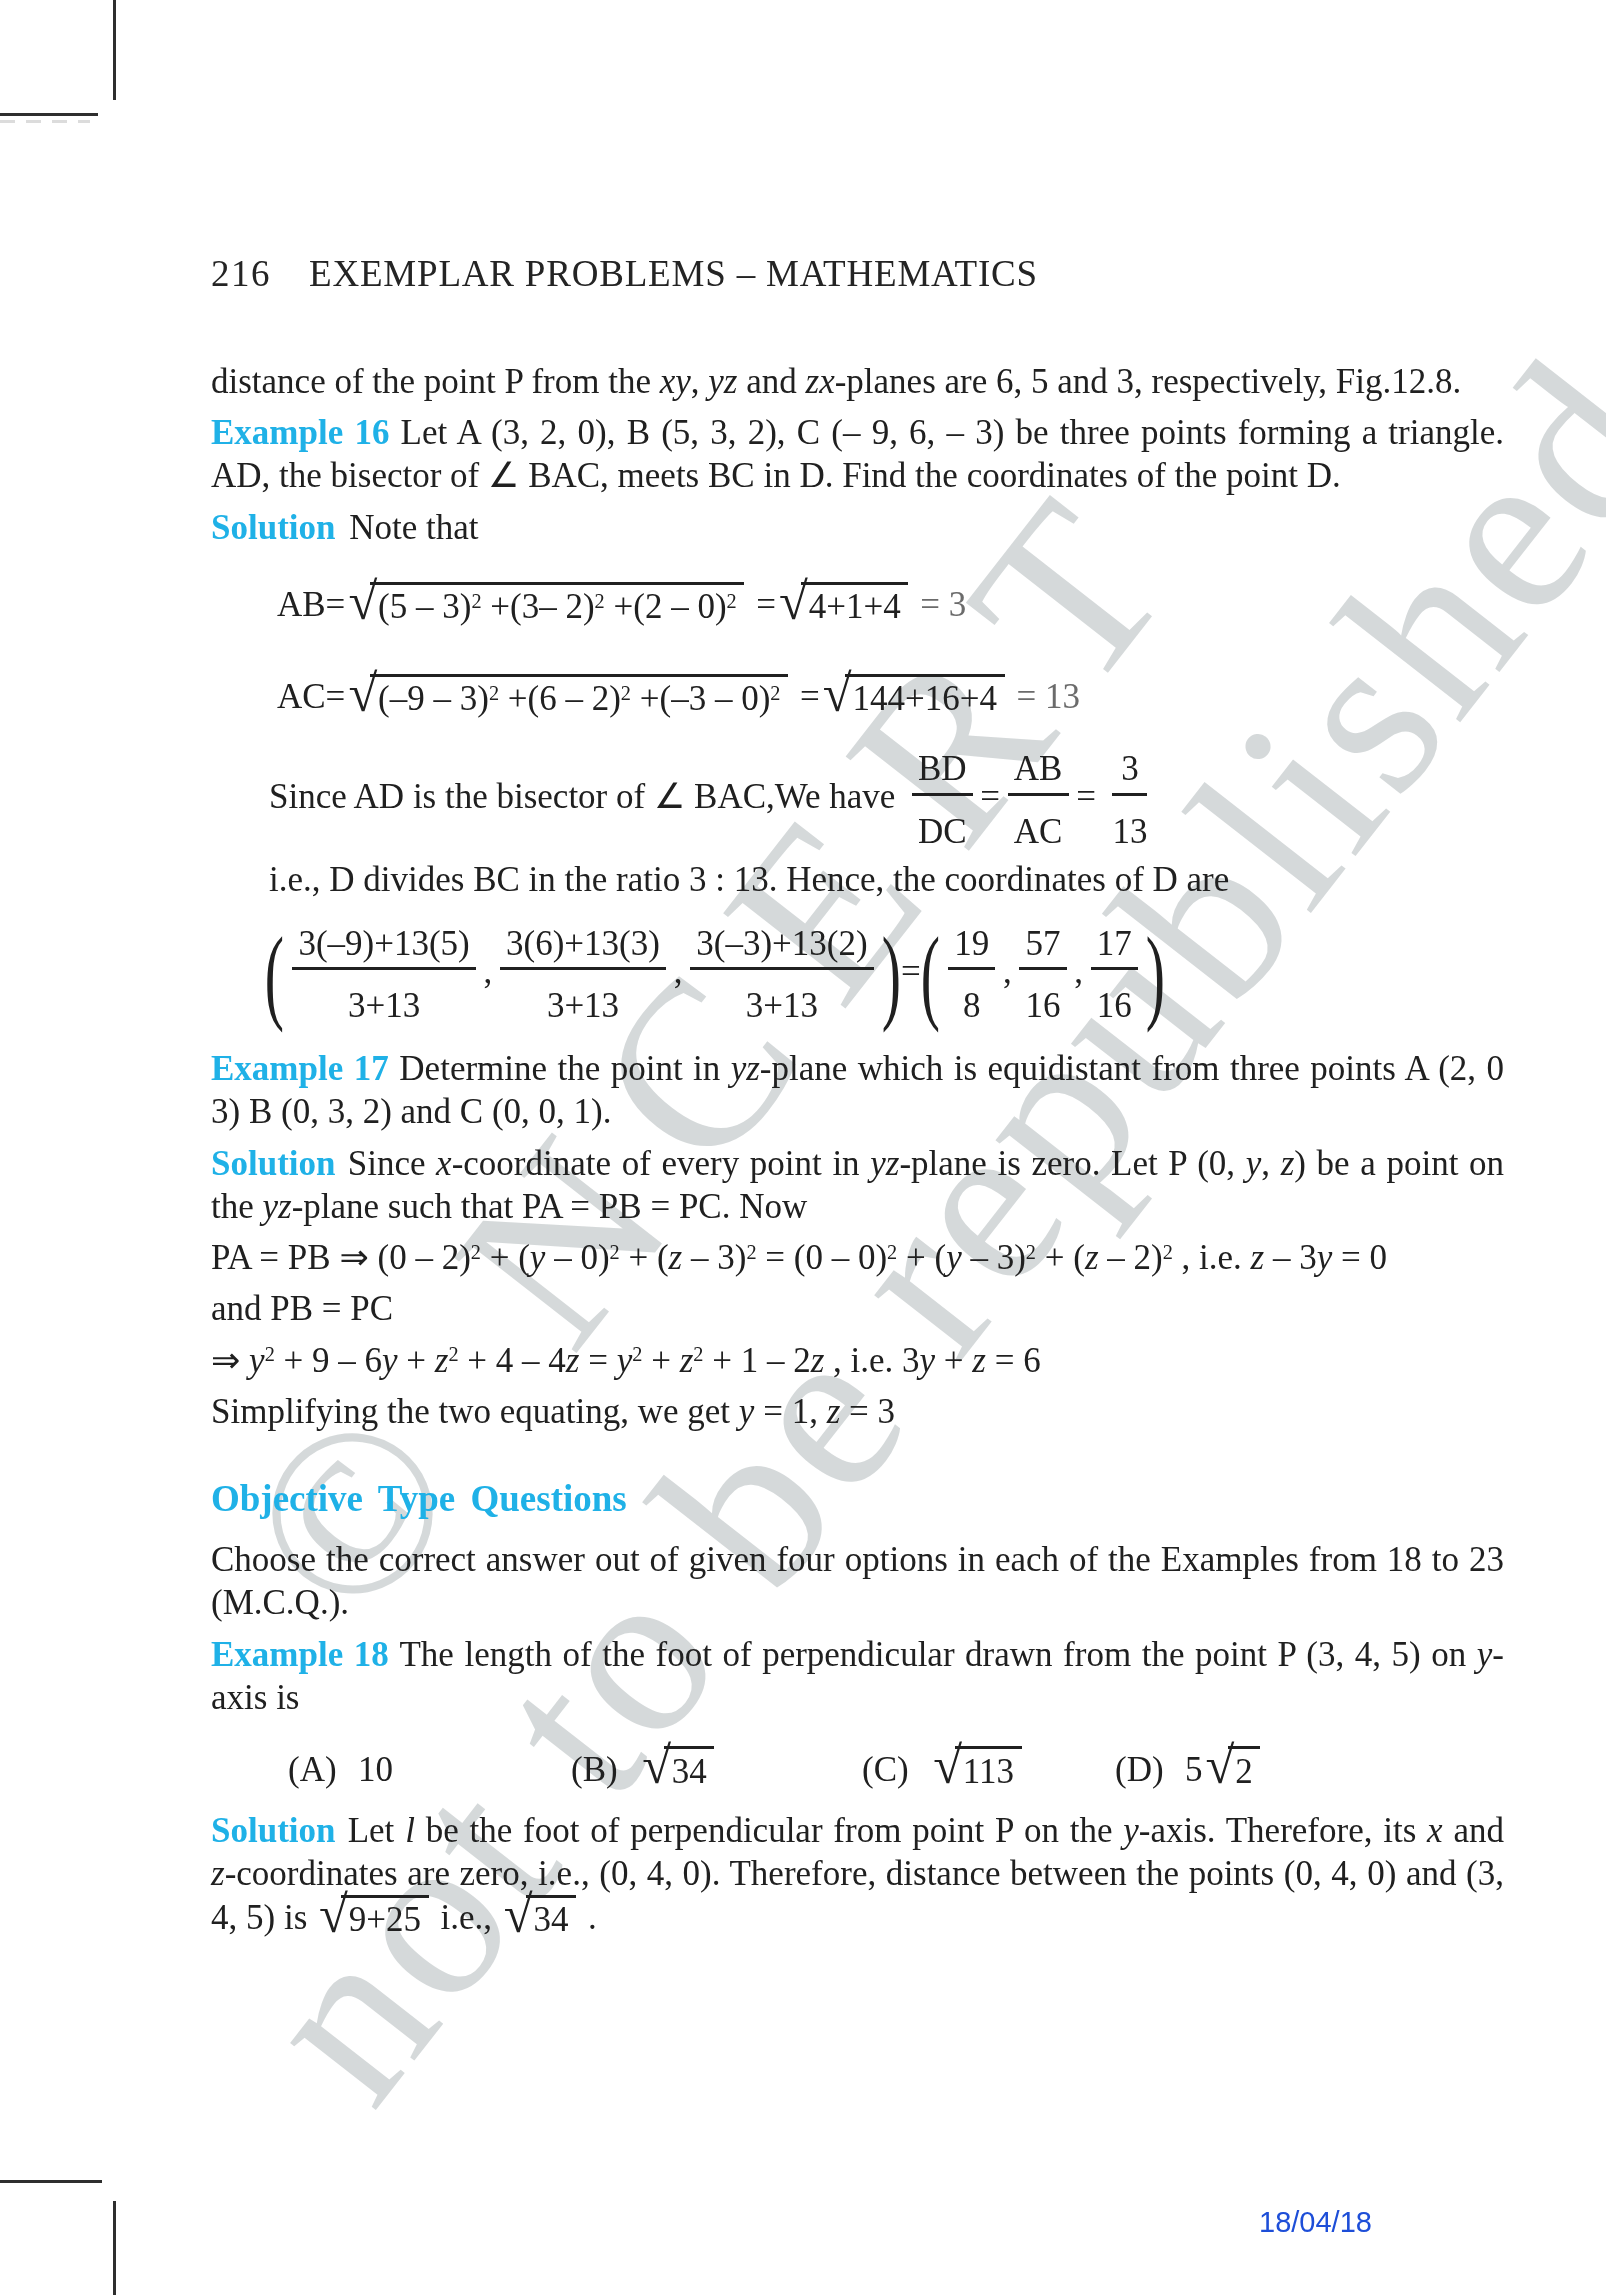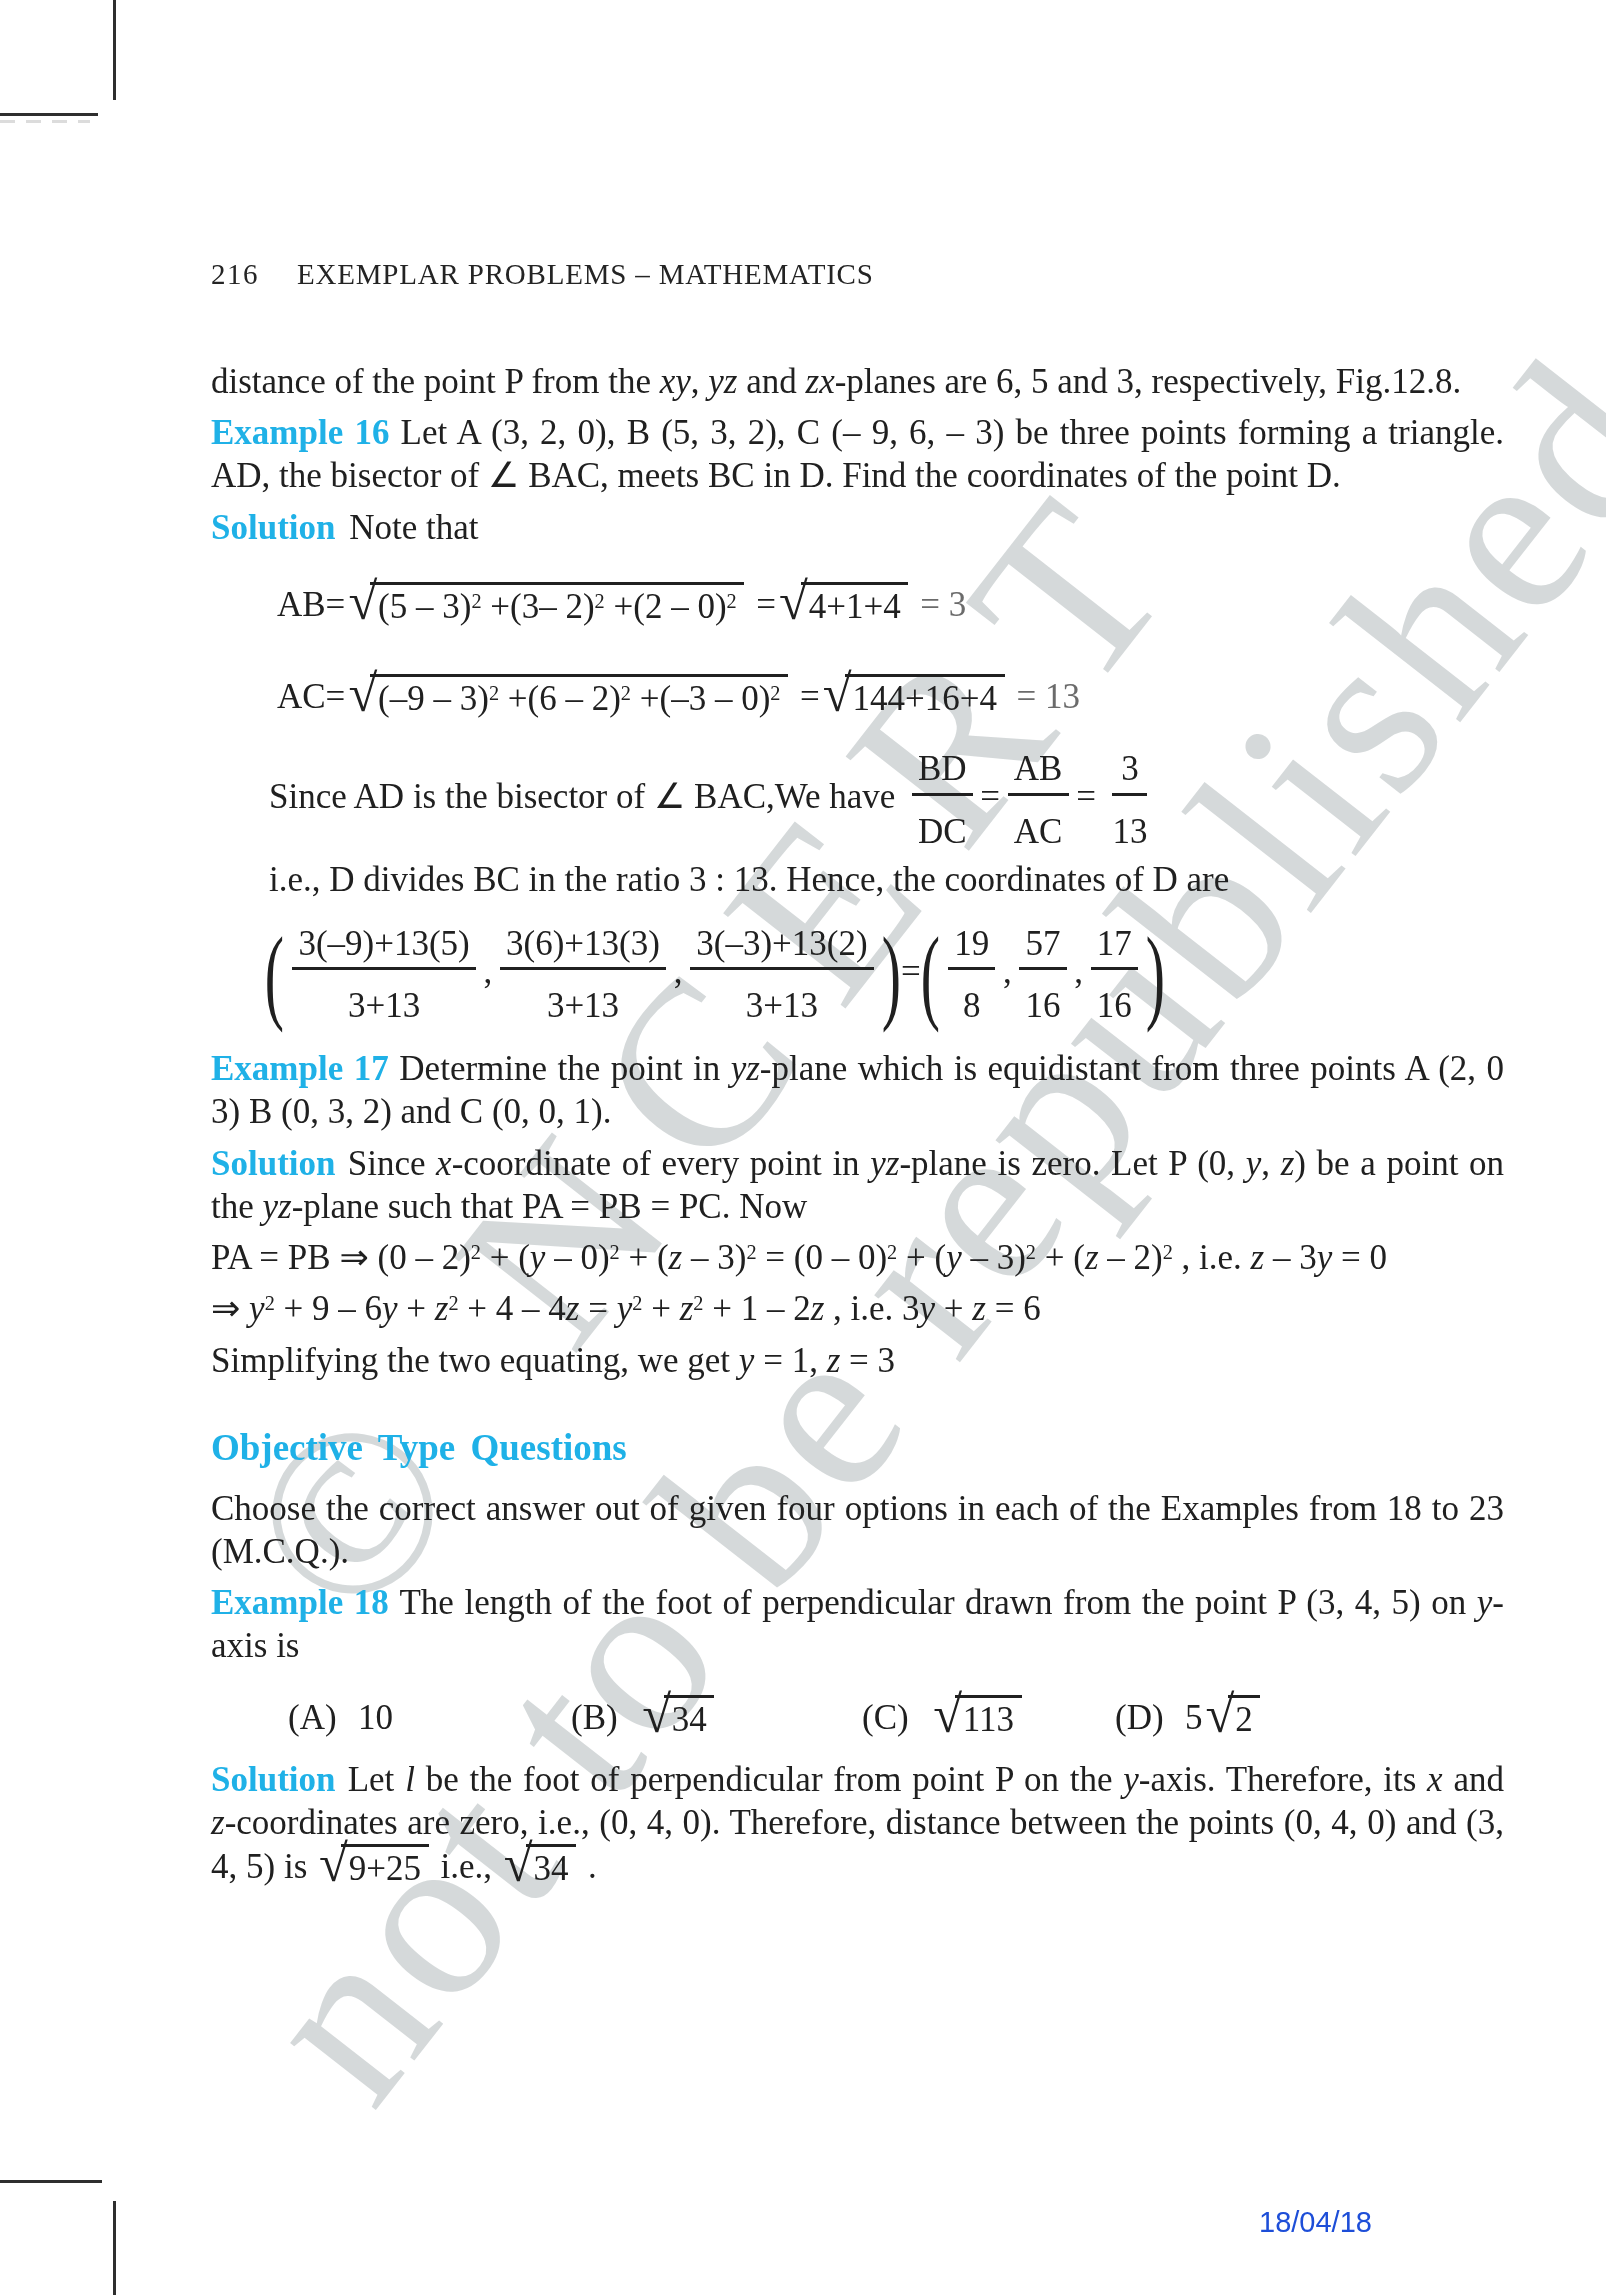--- a/index.html
+++ b/index.html
@@ -16,21 +16,21 @@
   
   .watermark{position:absolute;left:-287px;top:826px;width:2257px;z-index:0;
      transform:rotate(-52deg);transform-origin:center;text-align:center;
      color:rgba(125,136,141,0.32);pointer-events:none;white-space:nowrap;
      font-family:"Liberation Serif",serif;}
   .wm1{font-size:237px;line-height:1.30;letter-spacing:54px;}
   .wm2{font-size:237px;line-height:1.30;letter-spacing:6.1px;}
   
   .content{position:absolute;left:211px;top:257px;width:1293px;z-index:1;
      font-size:35px;line-height:43px;}
-  .header{display:flex;gap:38px;align-items:flex-start;font-size:29px;line-height:34px;
+  .header{display:flex;gap:38px;align-items:flex-start;font-size:37px;line-height:34px;
      margin-bottom:69px;color:#242424;letter-spacing:0.8px;}
   .pgnum{letter-spacing:1.5px;}
   
   .block{position:relative;}
   .para{margin:0 0 8.4px;text-align:justify;}
   .para-indent{padding-left:58px;margin:0 0 8.4px;text-align:left;}
   .equation{line-height:92px;padding-left:66px;margin:0 0 0;text-align:left;}
   [data-name="equation-ab"]{margin-top:10.7px;}
   [data-name="bisector-line"]{line-height:107px;margin-bottom:6.1px;}
   [data-name="ratio-line"]{margin-bottom:0;}
@@ -127,20 +127,21 @@
           </span><span class="t" data-name="text-run">,</span><span class="frac" data-name="fraction">
             <span class="num" data-name="fraction-numerator"><span class="t" data-name="text-run">57</span></span>
             <span class="den" data-name="fraction-denominator"><span class="t" data-name="text-run">16</span></span>
           </span><span class="t" data-name="text-run">,</span><span class="frac" data-name="fraction">
             <span class="num" data-name="fraction-numerator"><span class="t" data-name="text-run">17</span></span>
             <span class="den" data-name="fraction-denominator"><span class="t" data-name="text-run">16</span></span>
           </span><span class="bp" data-name="big-paren">)</span></div>
         <div class="block para" data-name="example-17"><span class="lbl" data-name="example-label">Example 17</span><span class="sp" data-name="spacer" style="width: 10.7px;"></span><span class="t" data-name="text-run">Determine the point in </span><span class="it" data-name="italic-text">yz</span><span class="t" data-name="text-run">-plane which is equidistant from three points A (2, 0 3)  B (0, 3, 2) and C (0, 0, 1).</span></div>
         <div class="block para" data-name="solution-17"><span class="lbl" data-name="example-label">Solution</span><span class="sp" data-name="spacer" style="width: 12.2px;"></span><span class="t" data-name="text-run">Since </span><span class="it" data-name="italic-text">x</span><span class="t" data-name="text-run">-coordinate of every point in </span><span class="it" data-name="italic-text">yz</span><span class="t" data-name="text-run">-plane is zero. Let P (0, </span><span class="it" data-name="italic-text">y</span><span class="t" data-name="text-run">, </span><span class="it" data-name="italic-text">z</span><span class="t" data-name="text-run">) be a point on the </span><span class="it" data-name="italic-text">yz</span><span class="t" data-name="text-run">-plane such that PA = PB = PC. Now</span></div>
         <div class="block para" data-name="pa-pb-line"><span class="t" data-name="text-run">PA = PB ⇒ (0 – 2)</span><span class="sup" data-name="superscript">2</span><span class="t" data-name="text-run"> + (</span><span class="it" data-name="italic-text">y</span><span class="t" data-name="text-run"> – 0)</span><span class="sup" data-name="superscript">2</span><span class="t" data-name="text-run"> + (</span><span class="it" data-name="italic-text">z</span><span class="t" data-name="text-run"> – 3)</span><span class="sup" data-name="superscript">2</span><span class="t" data-name="text-run"> = (0 – 0)</span><span class="sup" data-name="superscript">2</span><span class="t" data-name="text-run"> + (</span><span class="it" data-name="italic-text">y</span><span class="t" data-name="text-run"> – 3)</span><span class="sup" data-name="superscript">2</span><span class="t" data-name="text-run"> + (</span><span class="it" data-name="italic-text">z</span><span class="t" data-name="text-run"> – 2)</span><span class="sup" data-name="superscript">2</span><span class="t" data-name="text-run"> , i.e. </span><span class="it" data-name="italic-text">z</span><span class="t" data-name="text-run"> – 3</span><span class="it" data-name="italic-text">y</span><span class="t" data-name="text-run"> = 0</span></div>
+        <div class="block para" data-name="pb-pc-line"><span class="t" data-name="text-run">and PB = PC</span></div>
         <div class="block para" data-name="expanded-line"><span class="t" data-name="text-run">⇒ </span><span class="it" data-name="italic-text">y</span><span class="sup" data-name="superscript">2</span><span class="t" data-name="text-run"> + 9 – 6</span><span class="it" data-name="italic-text">y</span><span class="t" data-name="text-run"> + </span><span class="it" data-name="italic-text">z</span><span class="sup" data-name="superscript">2</span><span class="t" data-name="text-run"> + 4 – 4</span><span class="it" data-name="italic-text">z</span><span class="t" data-name="text-run"> = </span><span class="it" data-name="italic-text">y</span><span class="sup" data-name="superscript">2</span><span class="t" data-name="text-run"> + </span><span class="it" data-name="italic-text">z</span><span class="sup" data-name="superscript">2</span><span class="t" data-name="text-run"> + 1 – 2</span><span class="it" data-name="italic-text">z</span><span class="t" data-name="text-run"> , i.e. 3</span><span class="it" data-name="italic-text">y</span><span class="t" data-name="text-run"> + </span><span class="it" data-name="italic-text">z</span><span class="t" data-name="text-run"> = 6</span></div>
         <div class="block para" data-name="simplify-line"><span class="t" data-name="text-run">Simplifying the two equating, we get </span><span class="it" data-name="italic-text">y</span><span class="t" data-name="text-run"> = 1, </span><span class="it" data-name="italic-text">z</span><span class="t" data-name="text-run"> = 3</span></div>
         <div class="block heading" data-name="objective-heading"><span class="t" data-name="text-run">Objective Type Questions</span></div>
         <div class="block para" data-name="mcq-instruction"><span class="t" data-name="text-run">Choose the correct answer out of given four options in each of the Examples from 18 to 23 (M.C.Q.).</span></div>
         <div class="block para" data-name="example-18"><span class="lbl" data-name="example-label">Example 18</span><span class="sp" data-name="spacer" style="width: 10.7px;"></span><span class="t" data-name="text-run">The length of the foot of perpendicular drawn from the point P (3, 4, 5) on </span><span class="it" data-name="italic-text">y</span><span class="t" data-name="text-run">-axis is</span></div>
         <div class="block options" data-name="options-row"><span class="opt" data-name="option-item"><span class="optlabel" data-name="option-label">(A)</span><span class="optval" data-name="option-value"><span class="t" data-name="text-run">10</span></span></span><span class="opt" data-name="option-item"><span class="optlabel" data-name="option-label">(B)</span><span class="optval" data-name="option-value"><span class="sqrt" data-name="sqrt-expression">
                 <span class="sign" data-name="radical-icon">√</span>
                 <span class="inner" data-name="sqrt-inner"><span class="t" data-name="text-run">34</span></span>
               </span></span></span><span class="opt" data-name="option-item"><span class="optlabel" data-name="option-label">(C)</span><span class="optval" data-name="option-value"><span class="sqrt" data-name="sqrt-expression">
                 <span class="sign" data-name="radical-icon">√</span>

